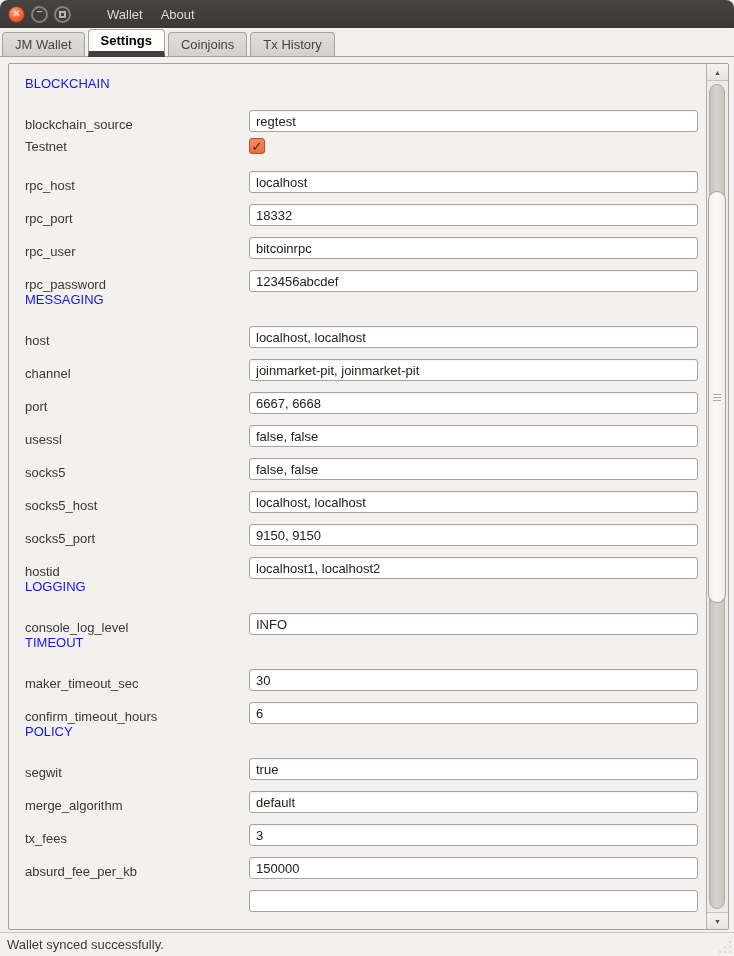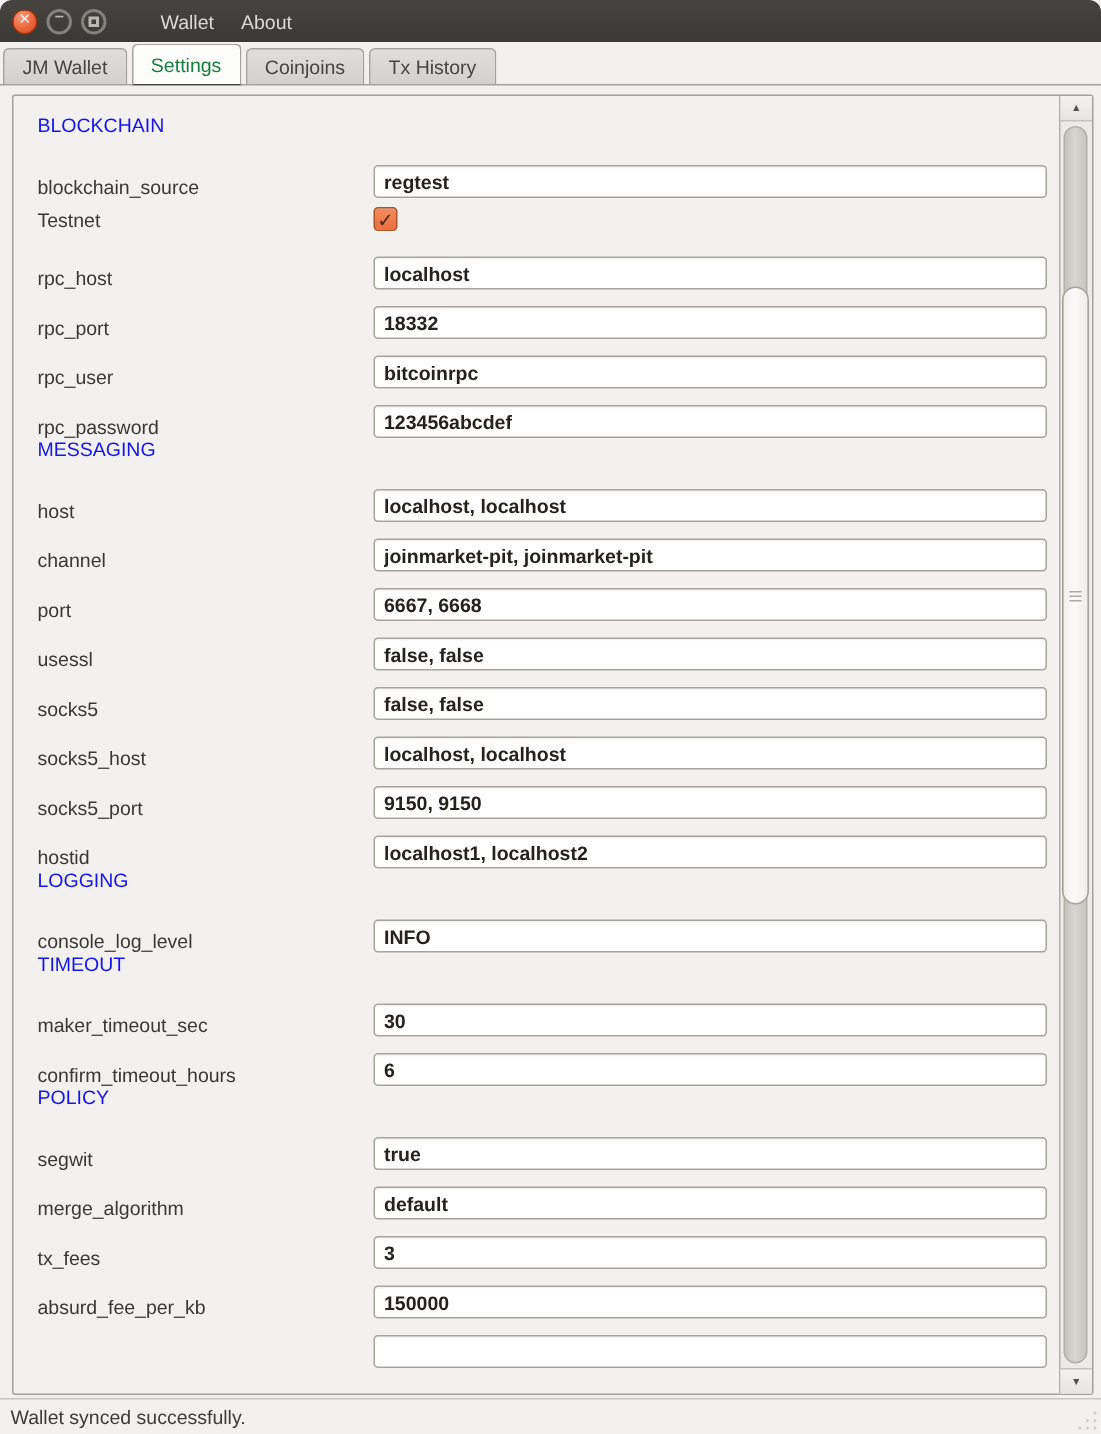--- a/index.html
+++ b/index.html
@@ -32,39 +32,39 @@
     padding-left: 2px; border-bottom: 1px solid #A6A29C; position: relative;
   }
   .tab {
     height: 24px; display: flex; align-items: center; padding: 0 12px;
     background: linear-gradient(#E0DEDA, #D3D1CD);
     border: 1px solid #A6A29C; border-bottom: none;
     border-radius: 4px 4px 0 0; margin-right: 3px; color: #47453F;
   }
   .tab.active {
     height: 28px; background: #FDFDFC; margin-bottom: -1px;
-    border-bottom: 1px solid #404040; z-index: 2; color: #15803d;
+    border-bottom: 6px solid #404040; z-index: 2; color: #000000; font-weight: bold;
   }
 
   
   .pane { position: absolute; top: 58px; bottom: 24px; left: 0; right: 0; background: #F2F1EF; }
   .scrollframe {
     position: absolute; left: 8px; top: 5px; width: 721px; height: 867px;
     border: 1px solid #A5A19B; border-radius: 2px; background: #F2F1EF; display: flex;
   }
   .form-area { flex: 1; overflow: hidden; padding-top: 12px; }
 
   .row-section { height: 23px; display: flex; align-items: flex-start; padding-left: 16px; color: var(--accent, #1414EC); }
   .row-field { height: 33px; display: flex; align-items: flex-end; padding-left: 16px; }
   .row-check { height: 28px; display: flex; align-items: center; padding-left: 16px; }
   .flabel { width: 224px; color: #3A3832; flex: none; }
   .finput {
     width: 449px; height: 22px; background: #fff; border: 1px solid #A7A49E; border-radius: 3px;
     padding: 0 6px; font-family: inherit; font-size: 13px; color: #24221E;
-    box-shadow: inset 0 1px 1px rgba(0,0,0,0.05); outline: none; font-weight: bold;
+    box-shadow: inset 0 1px 1px rgba(0,0,0,0.05); outline: none;
   }
   .checkbox {
     width: 16px; height: 16px; border-radius: 3px;
     background: linear-gradient(var(--check-hi, #F58B5F), var(--check-fill, #EA6F3F));
     border: 1px solid var(--check-border, #AD5326);
     display: flex; align-items: center; justify-content: center;
     color: var(--check-mark, #4A2312); font-size: 13px; font-weight: bold; line-height: 1;
   }
 
   

